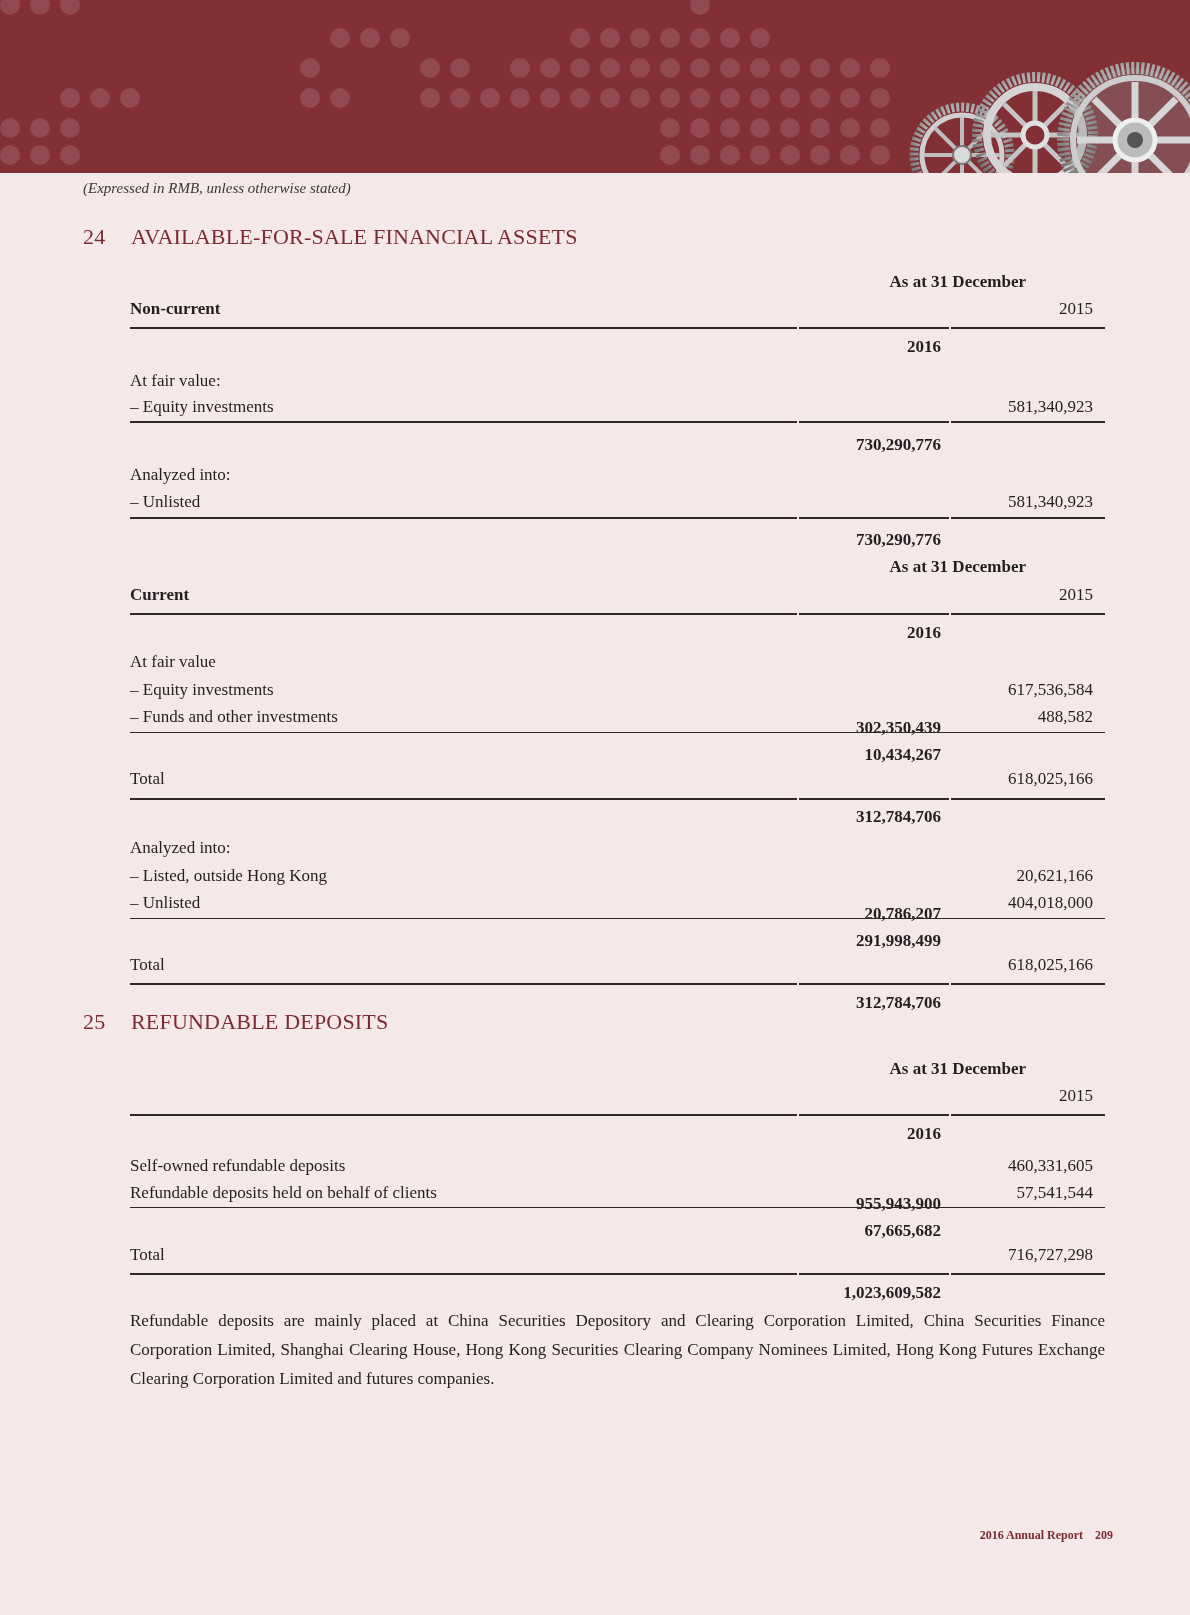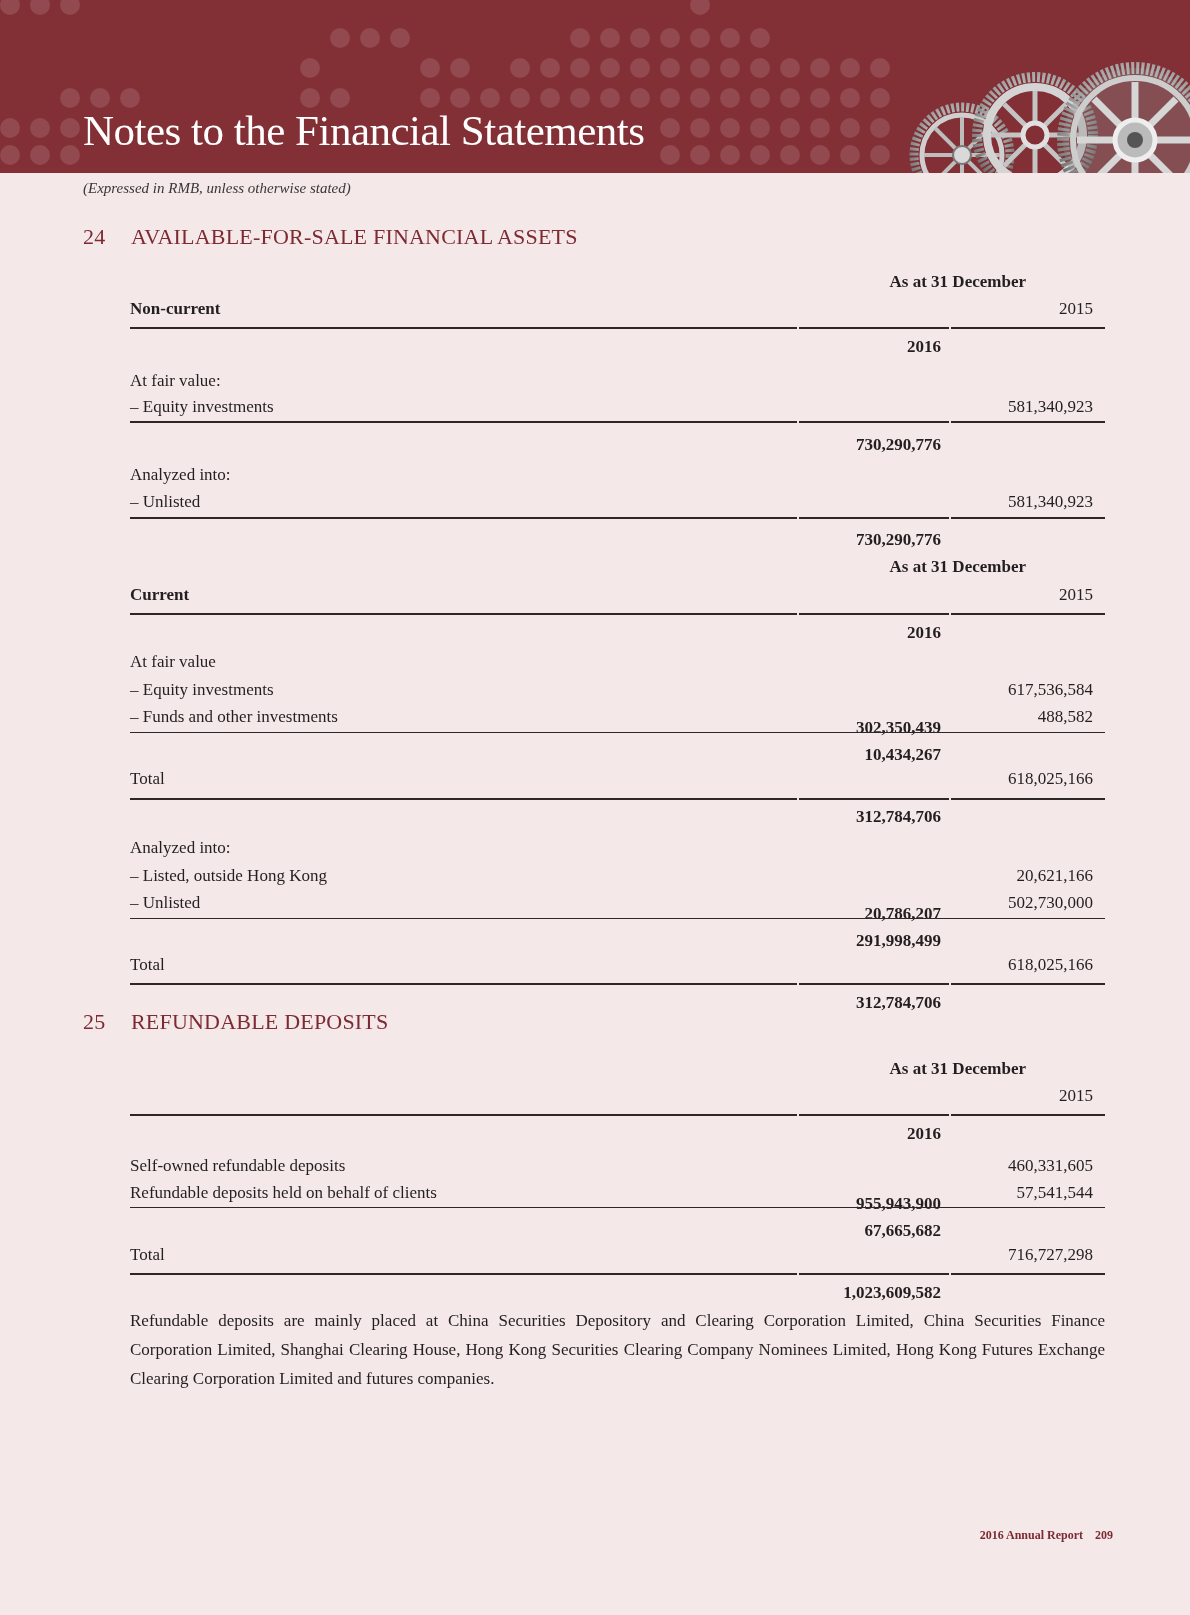--- a/index.html
+++ b/index.html
@@ -186,21 +186,20 @@
       <g stroke="#d6d6d6" stroke-width="7">
         <line x1="-58" y1="0" x2="58" y2="0"></line>
           <line x1="0" y1="-58" x2="0" y2="58"></line>
         <line x1="-41" y1="-41" x2="41" y2="41"></line>
           <line x1="41" y1="-41" x2="-41" y2="41"></line>
       </g>
       <circle r="20" fill="#bbbbbb" stroke="#eeeeee" stroke-width="5"></circle>
       <circle r="8" fill="#555555"></circle>
     </g>
   </svg>
-  <div class="banner-title">Notes to the Financial Statements</div>
 </div>
 
 <div class="subtitle">(Expressed in RMB, unless otherwise stated)</div>
 
 <div class="section-head" style="top:224px;">
   <span class="num">24</span><span class="ttl">AVAILABLE-FOR-SALE FINANCIAL ASSETS</span>
 </div>
 
 <div class="txt colhdr" style="top:272px;">As at 31 December</div>
 <div class="txt lbl bold" style="top:299px;">Non-current</div>
@@ -254,21 +253,21 @@
     <span class="gap" style="left:667px"></span>
     <span class="gap" style="left:819px"></span>
   </div>
 
 <div class="txt lbl" style="top:838px;">Analyzed into:</div>
 <div class="txt lbl" style="top:866px;">– Listed, outside Hong Kong</div>
 <div class="txt c16" style="top:866px;">20,786,207</div>
 <div class="txt c15" style="top:866px;">20,621,166</div>
 <div class="txt lbl" style="top:893px;">– Unlisted</div>
 <div class="txt c16" style="top:893px;">291,998,499</div>
-<div class="txt c15" style="top:893px;">502,730,000</div>
+<div class="txt c15" style="top:893px;">404,018,000</div>
 <div class="rule thin" style="top:918px;"></div>
 
 <div class="txt lbl" style="top:955px;">Total</div>
 <div class="txt c16" style="top:955px;">312,784,706</div>
 <div class="txt c15" style="top:955px;">618,025,166</div>
 <div class="rule thick" style="top:983px;">
     <span class="gap" style="left:667px"></span>
     <span class="gap" style="left:819px"></span>
   </div>
 

